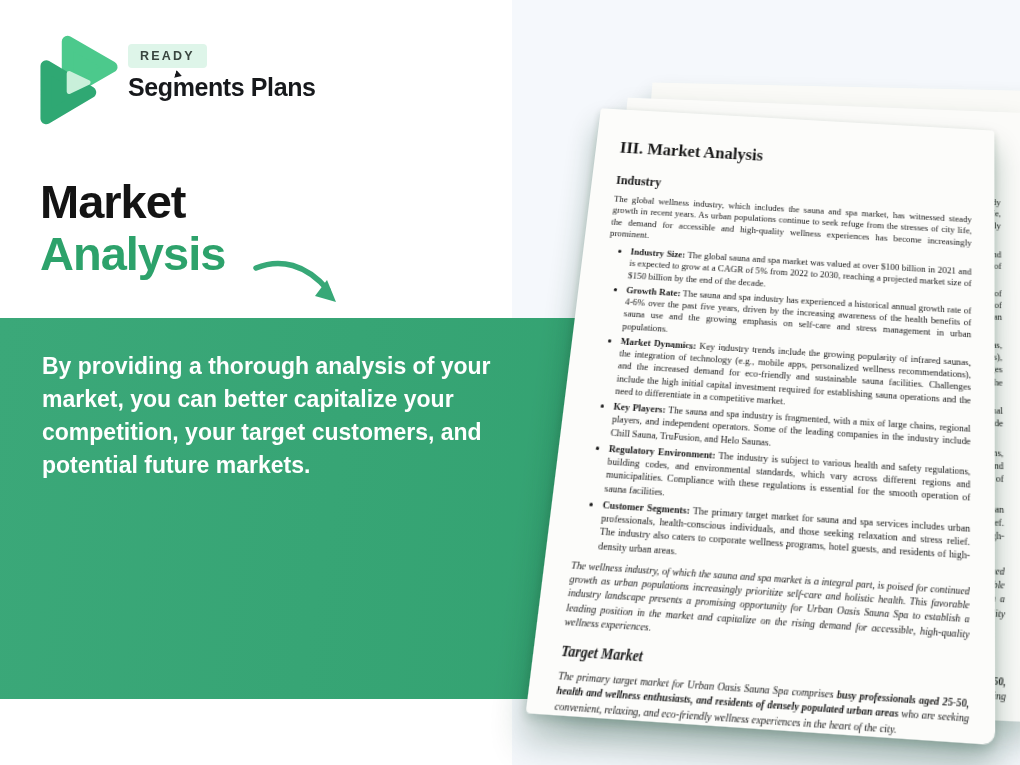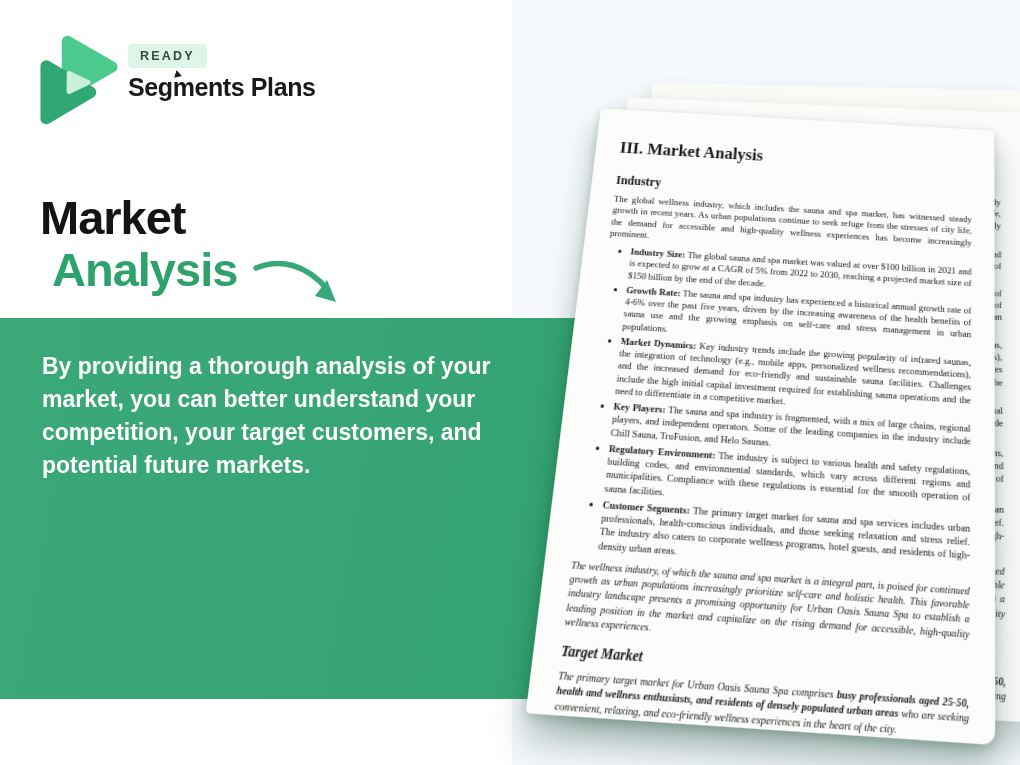--- a/index.html
+++ b/index.html
@@ -20,22 +20,22 @@
          letter-spacing:2.2px;padding:5px 12px;border-radius:4px;}
   .wordmark-wrap{position:relative;margin-top:5px;}
   .wordmark{font-size:25px;font-weight:bold;color:#17191c;letter-spacing:-0.4px;}
   .i-accent{position:absolute;left:47px;top:-2px;width:7px;height:8px;background:#17191c;
             clip-path:polygon(0 0,100% 50%,0 100%);transform:rotate(18deg);}
 
   
   .hero{position:absolute;left:40px;top:176px;margin:0;font-size:47px;line-height:1.1;
         font-weight:bold;letter-spacing:-1px;}
   .hero span{display:block;}
-  .hero-black{color:#141414;margin-top:16px;}
-  .hero-green{color:#2da26b;margin-left:12px;}
+  .hero-black{color:#141414;}
+  .hero-green{color:#2da26b;}
 
   .arrow{position:absolute;left:250px;top:256px;width:96px;height:64px;}
 
   
   .info-text{position:absolute;left:42px;top:350px;width:514px;}
   .info-text p{margin:0 0 33px;font-size:23px;font-weight:bold;line-height:1.44;color:#ffffff;}
 
   
   .page{position:absolute;background:#fcfcfa;transform-origin:50% 6%;}
   .page.back{left:650px;top:86px;width:404px;height:474px;background:#fafaf7;
@@ -84,21 +84,21 @@
     <span class="hero-black">Market</span>
     <span class="hero-green">Analysis</span>
   </h1>
 
   <svg class="arrow" viewBox="0 0 96 64">
     <path d="M6,12 C30,2 56,8 78,34" fill="none" stroke="#37a877" stroke-width="5.5" stroke-linecap="round"></path>
     <path d="M86,46 L65,40 L77,24 Z" fill="#37a877"></path>
   </svg>
 
   <div class="info-text">
-    <p>By providing a thorough analysis of your market, you can better understand your competition, your target customers, and potential future markets.</p>
+    <p>By providing a thorough analysis of your market, you can better capitalize your competition, your target customers, and potential future markets.</p>
   </div>
 
   <div class="page back"></div>
 
   <div class="page mid">
     <div class="doc-content" id="mid-content">
       <h2 class="doc-title">III. Market Analysis</h2>
       <h3 class="doc-h">Industry</h3>
       <p class="doc-p">The global wellness industry, which includes the sauna and spa market, has witnessed steady growth in recent years. As urban populations continue to seek refuge from the stresses of city life, the demand for accessible and high-quality wellness experiences has become increasingly prominent.</p>
       <ul class="doc-list">

